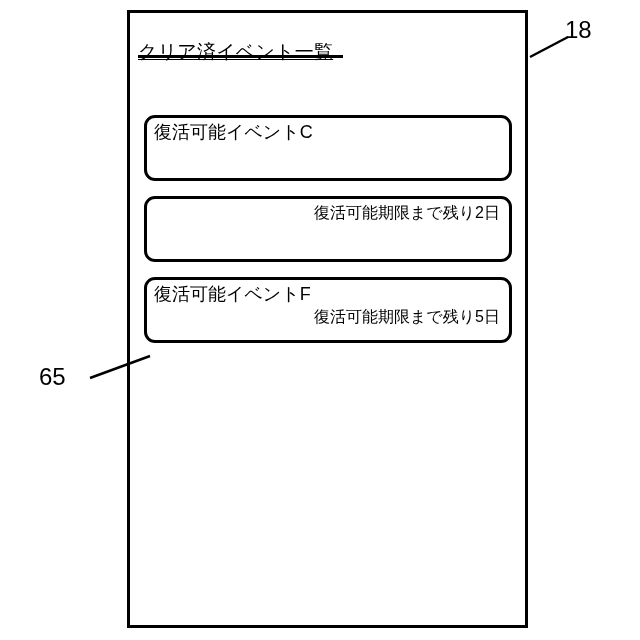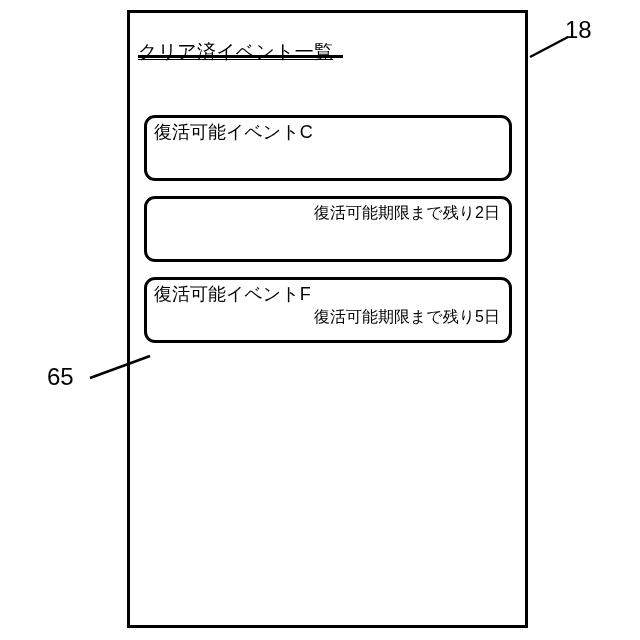--- a/index.html
+++ b/index.html
@@ -81,21 +81,21 @@
   }
 
   
   .ref-label {
     position: absolute;
     font-size: 24px;
     line-height: 28px;
     white-space: nowrap;
   }
   #ref-18 { left: 565px; top: 16px; }
-  #ref-65 { left: 47px;  top: 363px; }
+  #ref-65 { left: 39px;  top: 363px; }
 
   #leader-18 {
     position: absolute;
     left: 528px;
     top: 33px;
     width: 40px;
     height: 22px;
     overflow: visible;
   }
   #leader-65 {

